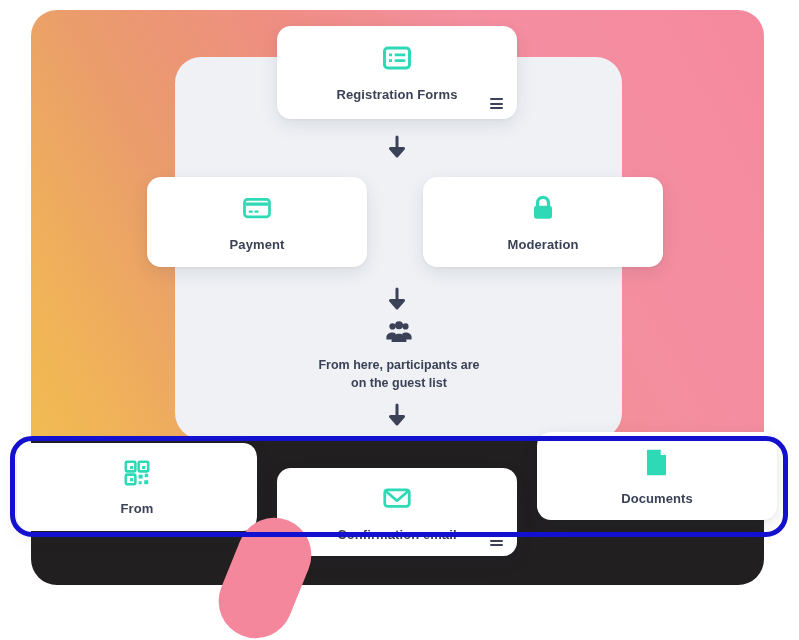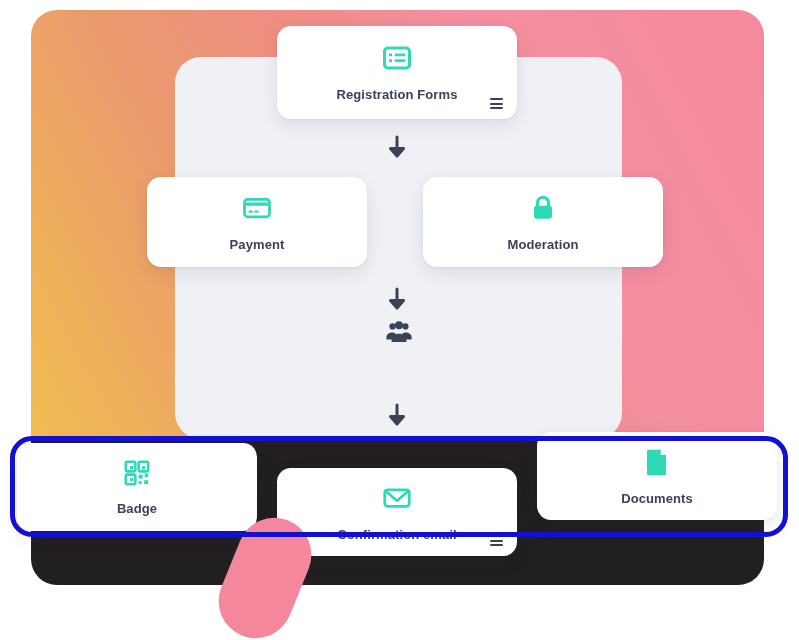--- a/index.html
+++ b/index.html
@@ -239,20 +239,22 @@
     <span class="guest-icon">
       <svg width="28" height="24" viewBox="0 0 28 24">
         <circle cx="7.5" cy="6.4" r="3.1" fill="#3b4257"></circle>
         <circle cx="20.5" cy="6.4" r="3.1" fill="#3b4257"></circle>
         <circle cx="14" cy="5.2" r="4.0" fill="#3b4257"></circle>
         <path d="M1.4 17.6 c0-3.2 2.7-5 6.1-5 c1.1 0 2.1 0.2 3 0.6 v6.4 H1.4 Z" fill="#3b4257"></path>
         <path d="M26.6 17.6 c0-3.2-2.7-5-6.1-5 c-1.1 0-2.1 0.2-3 0.6 v6.4 h9.1 Z" fill="#3b4257"></path>
         <path d="M6.6 20.4 c0-4.1 3.3-6.6 7.4-6.6 s7.4 2.5 7.4 6.6 v1.6 H6.6 Z" fill="#3b4257"></path>
       </svg>
     </span>
+    <span class="guest-text">From here, participants are
+on the guest list</span>
   </div>
 
   <div class="arrow" id="arrow-3">
     <svg width="22" height="26" viewBox="0 0 22 26">
       <path d="M11 2 L11 17 M4.5 13.5 L11 21 L17.5 13.5 Z" fill="#3b4257" stroke="#3b4257" stroke-width="3" stroke-linejoin="round" stroke-linecap="round"></path>
     </svg>
   </div>
 
   <div class="card" id="card-badge">
     <div class="card-inner">
@@ -263,21 +265,21 @@
           <rect x="13.4" y="2.4" width="8.2" height="8.2" rx="1" fill="none" stroke="#2ed9b6" stroke-width="2.2"></rect>
           <rect x="16.4" y="6" width="2.6" height="2.6" fill="#2ed9b6"></rect>
           <rect x="2.4" y="13.4" width="8.2" height="8.2" rx="1" fill="none" stroke="#2ed9b6" stroke-width="2.2"></rect>
           <rect x="6" y="16.4" width="2.6" height="2.6" fill="#2ed9b6"></rect>
           <rect x="13.4" y="13.4" width="3.4" height="3.4" fill="#2ed9b6"></rect>
           <rect x="18.6" y="12.6" width="3" height="3" fill="#2ed9b6"></rect>
           <rect x="18.2" y="18.2" width="3.4" height="3.4" fill="#2ed9b6"></rect>
           <rect x="13.4" y="19" width="2.6" height="2.6" fill="#2ed9b6"></rect>
         </svg>
       </span>
-      <span class="card-label">Badge</span>
+      <span class="card-label">From</span>
     </div>
   </div>
 
   <div class="card" id="card-confirmation">
     <div class="card-inner">
       <span class="card-icon">
         <svg width="30" height="30" viewBox="0 0 24 24">
           <rect x="2.2" y="5.4" width="19.6" height="13.2" rx="2.2" fill="none" stroke="#2ed9b6" stroke-width="2.2"></rect>
           <path d="M3.4 6.8 L12 14.2 L20.6 6.8" fill="none" stroke="#2ed9b6" stroke-width="2.2" stroke-linecap="round" stroke-linejoin="round"></path>
         </svg>

